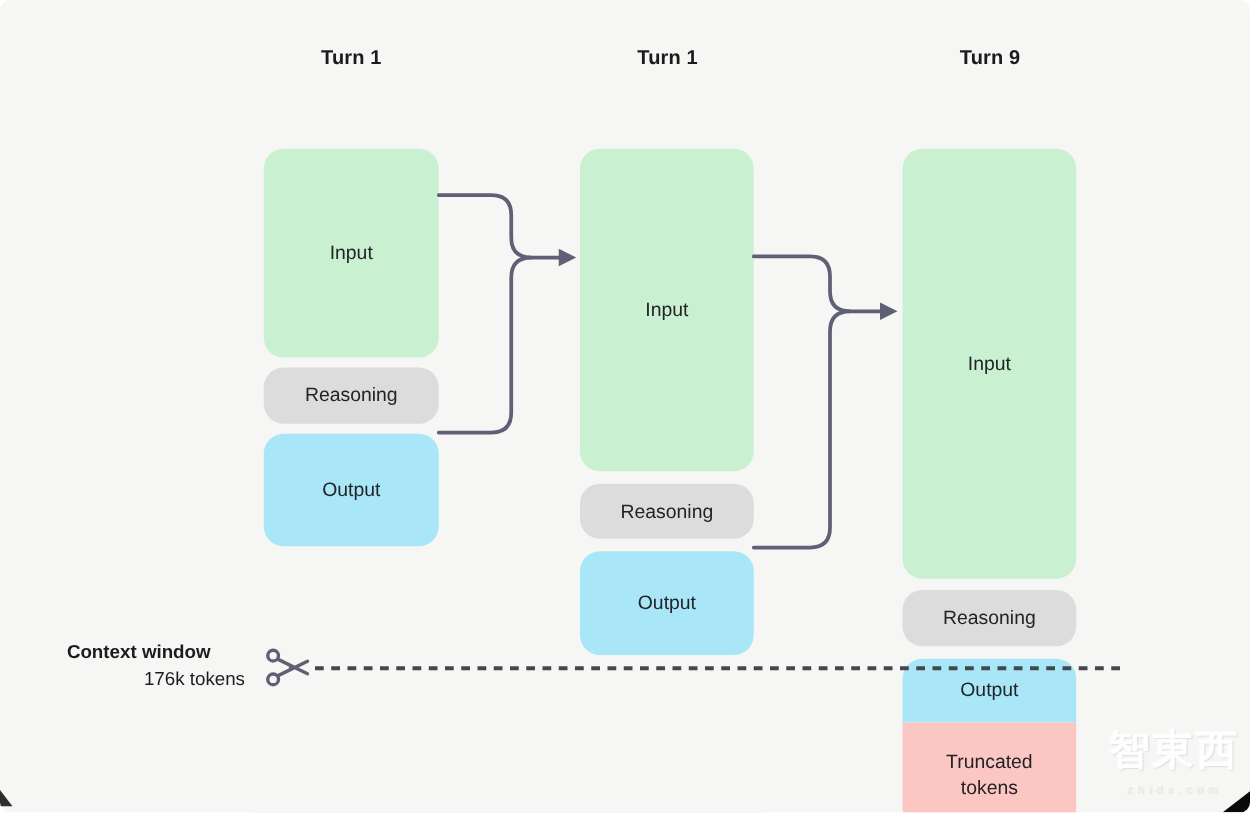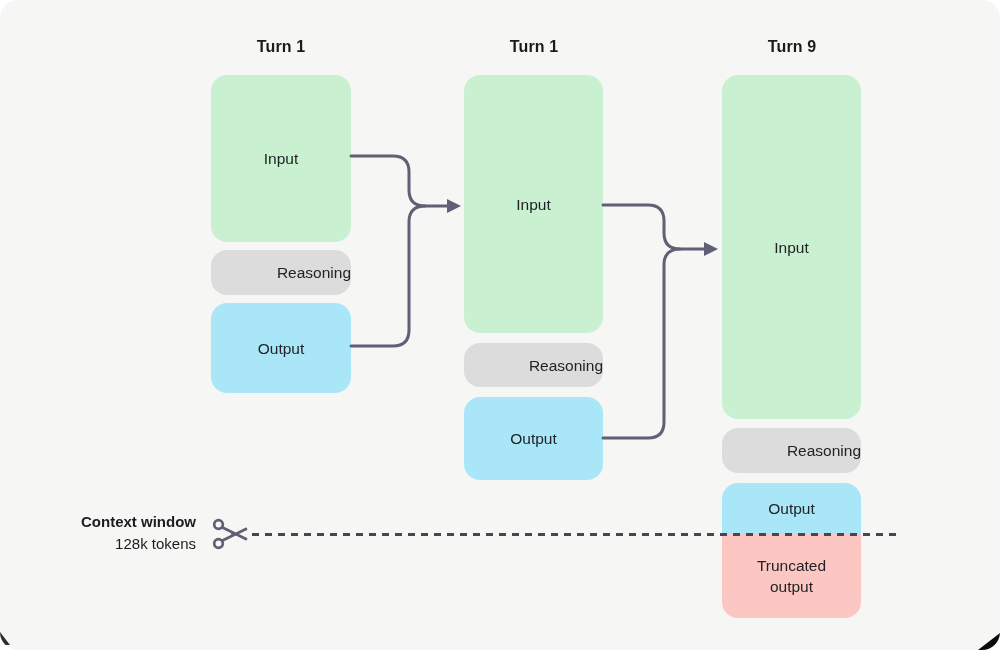--- a/index.html
+++ b/index.html
@@ -4,51 +4,52 @@
 <style>
   * { margin: 0; padding: 0; box-sizing: border-box; }
   html, body { background: #ffffff; }
   body {
     font-family: "Liberation Sans", "DejaVu Sans", sans-serif;
     width: 1000px; height: 650px; overflow: hidden; position: relative;
   }
   .canvas {
     position: absolute; left: 0; top: 0; width: 1000px; height: 650px;
     background: var(--canvas_bg, #f6f6f4);
-    border-radius: 18px;
+    border-radius: 8px;
     overflow: hidden;
   }
   .turn-title {
     position: absolute; top: 38px; width: 140px;
     text-align: center; font-size: 16px; font-weight: 700;
     color: #1b1b1b; letter-spacing: .1px;
   }
   .block {
     position: absolute; display: flex; align-items: center; justify-content: center;
     border-radius: 16px; font-size: 15.5px; color: #222326; text-align: center;
     line-height: 21px;
+    margin-top: 44px;
   }
   .block.input     { background: var(--input_green, #c9f1d1); }
-  .block.reasoning { background: var(--reasoning_gray, #dcdcdc); justify-content: flex-end; }
+  .block.reasoning { background: var(--reasoning_gray, #dcdcdc); }
   .block.output    { background: var(--output_blue, #a9e7f8); text-align: center; }
   .block.output.cut{ border-radius: 16px 16px 0 0; }
   .block.truncated { background: var(--truncated_pink, #fcc6c2); border-radius: 0 0 16px 16px; }
   .block .lbl { pointer-events: none; }
   .block.truncated .lbl { max-width: 96px; }
 
   .overlay {
     position: absolute; left: 0; top: 0; width: 1000px; height: 650px;
     pointer-events: none;
   }
 
   .context-label {
     position: absolute; left: 26px; top: 511px; width: 170px;
     text-align: right; color: #1c1c1e; font-size: 15px; line-height: 22px;
   }
-  .context-label .l1 { font-weight: 700; }
+  .context-label .l1 { font-weight: 700; text-align: center; }
   .context-label .l2 { font-weight: 400; }
 
   .watermark {
     position: absolute; right: 8px; bottom: 14px; text-align: center;
     color: rgba(255,255,255,0.95);
     text-shadow: 1px 1px 1px rgba(120,120,120,0.18), -1px -1px 1px rgba(255,255,255,0.6);
     user-select: none;
   }
   .watermark .wm-main { font-size: 33px; font-weight: 700; letter-spacing: 2px; }
   .watermark .wm-sub  { font-size: 9px; letter-spacing: 4px; margin-top: 3px; color: rgba(235,235,232,0.95); }
@@ -85,26 +86,26 @@
   <div class="block input" style="left:722px; top:75px; width:139px; height:344px">
     <span class="lbl">Input</span>
   </div>
   <div class="block reasoning" style="left:722px; top:428px; width:139px; height:45px">
     <span class="lbl">Reasoning</span>
   </div>
   <div class="block output cut" style="left:722px; top:483px; width:139px; height:51px">
     <span class="lbl">Output</span>
   </div>
   <div class="block truncated" style="left:722px; top:534px; width:139px; height:84px">
-    <span class="lbl">Truncated output</span>
+    <span class="lbl">Truncated tokens</span>
   </div>
 
   <div class="context-label">
     <div class="l1">Context window</div>
-    <div class="l2">128k tokens</div>
+    <div class="l2">176k tokens</div>
   </div>
 
   <svg class="overlay" viewBox="0 0 1000 650">
     <g fill="none" stroke="var(--arrow,#5f5f75)" stroke-width="3" stroke-linecap="round">
       <path d="M 351 156 H 393 Q 409 156 409 172 V 190 Q 409 206 425 206 H 448"></path>
       <path d="M 351 346 H 393 Q 409 346 409 330 V 222 Q 409 206 425 206"></path>
       <polygon points="447,199 461,206 447,213" fill="var(--arrow,#5f5f75)" stroke="none"></polygon>
     </g>
     <g fill="none" stroke="var(--arrow,#5f5f75)" stroke-width="3" stroke-linecap="round">
       <path d="M 603 205 H 648 Q 664 205 664 221 V 233 Q 664 249 680 249 H 705"></path>
@@ -116,14 +117,18 @@
       <circle cx="218.5" cy="524.5" r="4.3"></circle>
       <circle cx="218.5" cy="543.5" r="4.3"></circle>
       <line x1="222.5" y1="527.5" x2="246" y2="539"></line>
       <line x1="222.5" y1="540.5" x2="246" y2="529"></line>
       <circle cx="232.5" cy="534" r="1.4" fill="var(--arrow,#5f5f75)" stroke="none"></circle>
     </g>
     <polygon points="978,650 1000,633 1000,650" fill="#0a0a0a"></polygon>
     <polygon points="0,632 10,645 0,645" fill="#0a0a0a" opacity="0.85"></polygon>
   </svg>
 
+  <div class="watermark">
+    <div class="wm-main">智東西</div>
+    <div class="wm-sub">zhidx.com</div>
+  </div>
 
 </div>
 
 </body></html>

